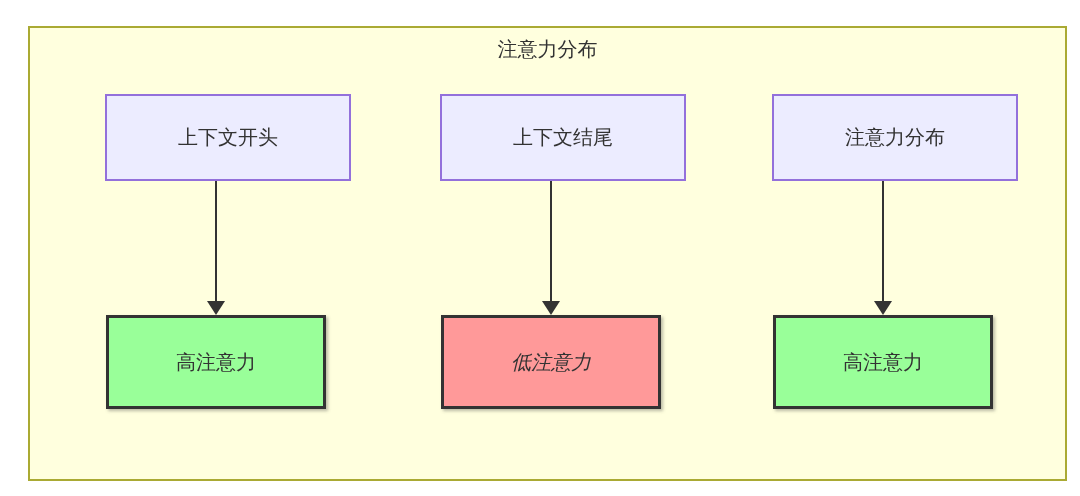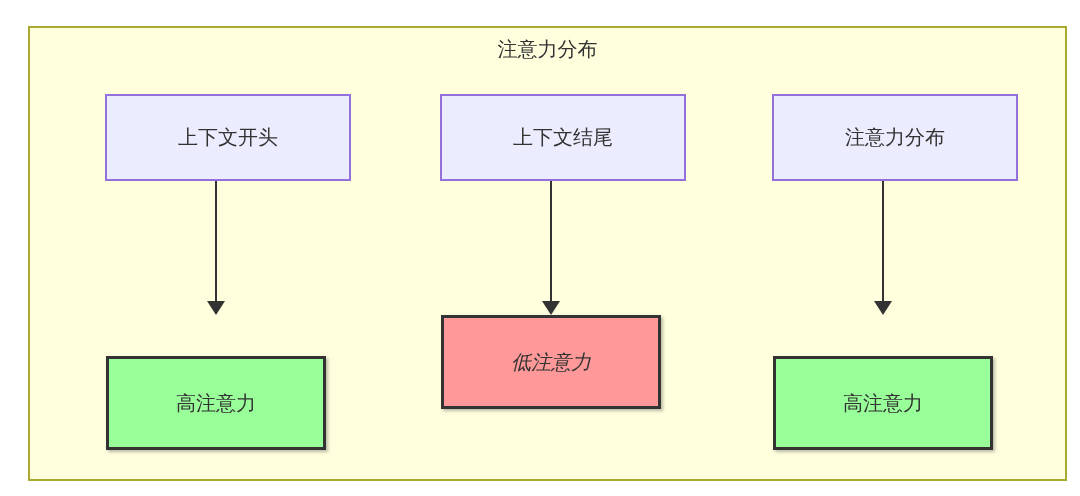--- a/index.html
+++ b/index.html
@@ -82,21 +82,21 @@
     border-left: 9px solid transparent;
     border-right: 9px solid transparent;
     border-top: 14px solid var(--arrow);
     margin-top: -1px;
   }
   .node.attention {
     width: 220px; height: 94px;
     border: 3px solid var(--attention-node-border);
     box-shadow: 2px 2px 3px rgba(60,60,60,0.35);
   }
-  .node.high { background: var(--high-attention-fill); margin-top: 41px; }
+  .node.high { background: var(--high-attention-fill); }
   .node.low  { background: var(--low-attention-fill); font-style: italic; }
 </style>
 </head>
 <body>
 
 <div class="canvas">
   <div class="subgraph">
 
     <div class="diagram-title">注意力分布</div>
 

